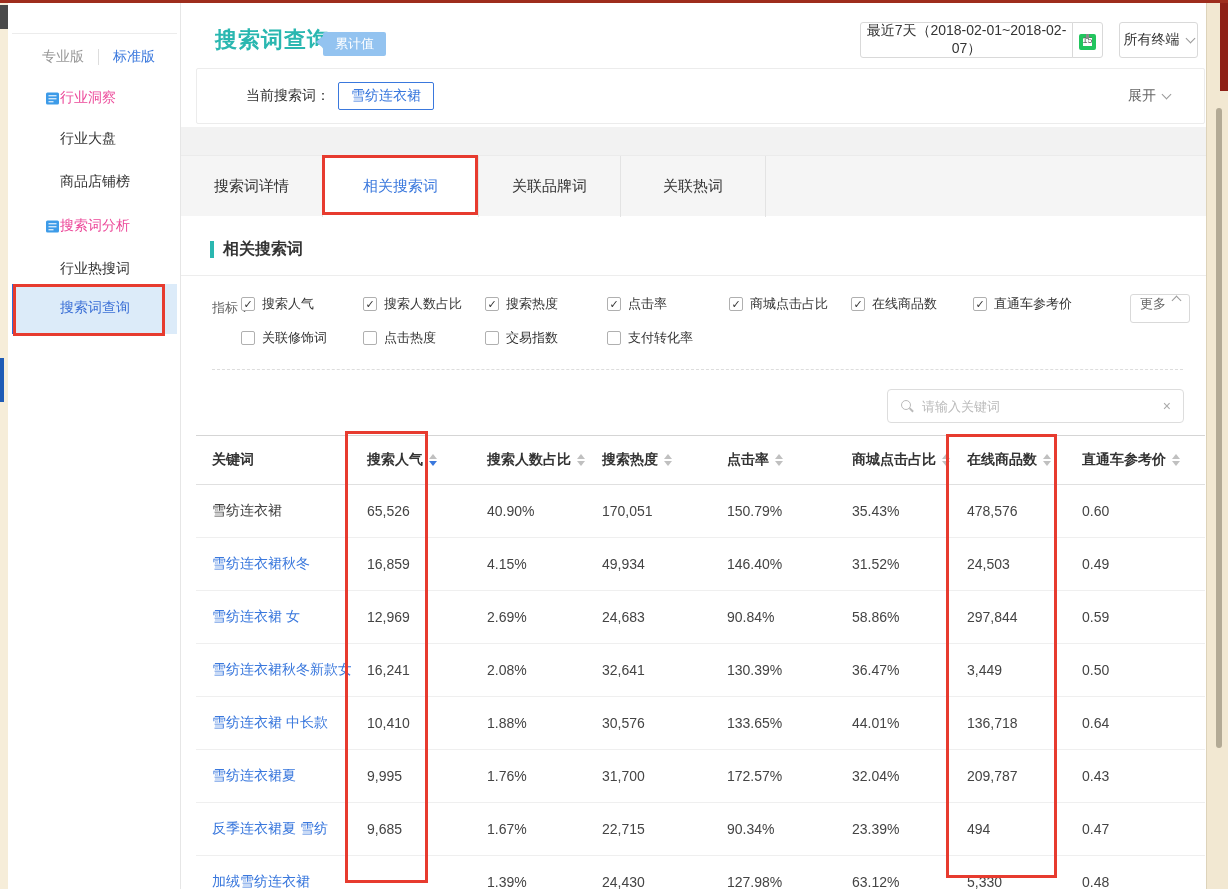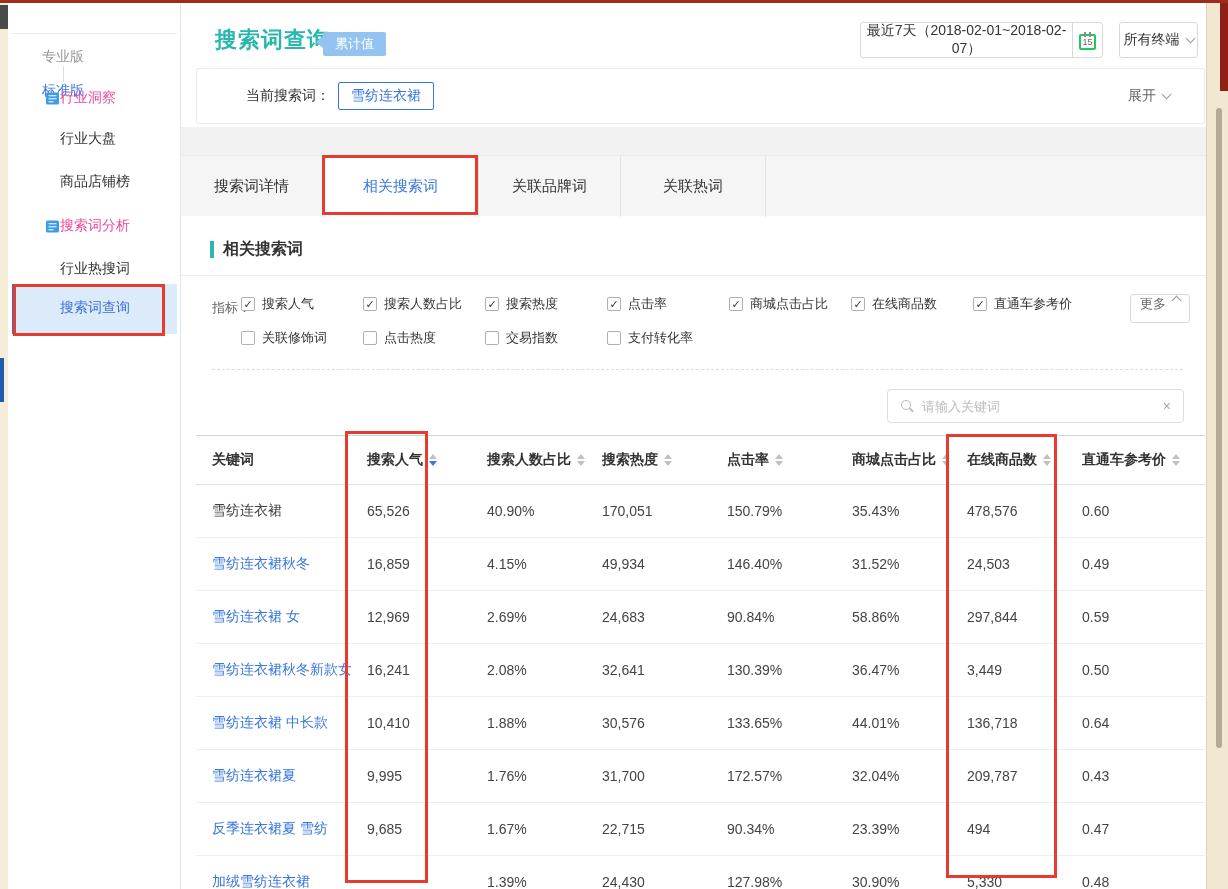--- a/index.html
+++ b/index.html
@@ -13,21 +13,21 @@
   #tl-frag { left:0; top:5px; width:8px; height:24px; background:#4a4a4a; z-index:41; }
   #left-strip { left:0; top:3px; width:8px; height:886px; background:#f6edd9; z-index:39; }
   #left-blue { left:0; top:358px; width:4px; height:44px; background:#1f5bb5; z-index:41; }
   #right-strip { left:1206px; top:3px; width:22px; height:886px; background:#f2e8d2; border-left:1px solid #ddd3ba; z-index:39; }
   #tr-red { left:1220px; top:3px; width:8px; height:88px; background:#8e2016; z-index:41; }
   #scroll-thumb { left:1216px; top:108px; width:6px; height:640px; background:#b3aa95; border-radius:3px; z-index:41; }
 
   
   #sidebar { left:8px; top:3px; width:173px; height:886px; background:#fff; border-right:1px solid #e6e6e6; }
   #sb-topline { position:absolute; left:4px; top:30px; width:165px; height:1px; background:#ececec; }
-  .sb-vtabs { position:absolute; left:34px; top:45px; display:flex; align-items:center; font-size:14px;flex-direction:column; }
+  .sb-vtabs { position:absolute; left:34px; top:45px; display:flex; align-items:center; font-size:14px; }
   .sb-vtab { cursor:pointer; }
   .sb-vtab.dim { color:#999; }
   .sb-vtab.on { color:#3a78dd; }
   .sb-vdiv { width:1px; height:16px; background:#ddd; margin:0 14px; }
   .sb-group { position:absolute; left:37px; display:flex; align-items:center; font-size:14px; color:#ec4899;font-family:Liberation Serif, serif; }
   .sb-item { position:absolute; left:52px; font-size:14px; color:#333; cursor:pointer; }
   #sb-selected { position:absolute; left:4px; top:281px; width:165px; height:50px; background:#dcebf9; }
   #sb-selected .accent { position:absolute; left:0; top:0; width:4px; height:50px; background:#2f6bd8; }
   #sb-selected .lbl { position:absolute; left:48px; top:15px; font-size:14px; color:#3a6fd6; }
 
@@ -37,21 +37,21 @@
   #page-title { left:34px; top:22px; font-size:22px; font-weight:bold; color:#2ab7b0; letter-spacing:1px; }
   #badge { left:142px; top:29px; background:#93c3f0; color:#fff; font-size:13px; padding:3px 12px; border-radius:2px; }
   #badge::before { content:""; position:absolute; left:-7px; top:4px; width:0; height:0;
     border-top:6px solid transparent; border-bottom:6px solid transparent; border-right:7px solid #93c3f0; }
 
   .ctl-box { border:1px solid #d9d9d9; background:#fff; display:flex; align-items:center; justify-content:center; font-size:14px; color:#333; }
   #date-box { left:679px; top:19px; width:213px; height:36px; border-radius:3px 0 0 3px; cursor:pointer;text-align:center; }
   #cal-box { left:891px; top:19px; width:31px; height:36px; border-radius:0 3px 3px 0; cursor:pointer; }
   #term-box { left:938px; top:19px; width:79px; height:36px; border-radius:3px; cursor:pointer; }
 
-  .cal-ic { position:relative; width:17px; height:16px; border:2px solid #22c55e; border-radius:2px; margin-top:3px;
+  .cal-ic { position:relative; width:17px; height:16px; border:4px solid #22c55e; border-radius:2px; margin-top:3px;
     font-size:9px; color:#666; display:flex; align-items:flex-end; justify-content:center; line-height:11px; }
   .cal-ic::before, .cal-ic::after { content:""; position:absolute; top:-4px; width:2px; height:5px; background:#8a8a8a; }
   .cal-ic::before { left:3px; } .cal-ic::after { right:3px; }
 
   .chv { display:inline-block; width:7px; height:7px; border-right:1.5px solid #999; border-bottom:1.5px solid #999;
     transform:rotate(45deg); margin-left:7px; position:relative; top:-2px; }
   .chv.up { transform:rotate(-135deg); top:2px; }
 
   #cur-panel { left:15px; top:65px; width:1009px; height:56px; border:1px solid #ececec; border-radius:2px;
     display:flex; align-items:center; }
@@ -387,21 +387,21 @@
         <div class="td c5">23.39%</div>
         <div class="td c6">494</div>
         <div class="td c7">0.47</div>
       </div>
       <div class="tr">
         <div class="td c0 kw-link">加绒雪纺连衣裙</div>
         <div class="td c1"></div>
         <div class="td c2">1.39%</div>
         <div class="td c3">24,430</div>
         <div class="td c4">127.98%</div>
-        <div class="td c5">30.90%</div>
+        <div class="td c5">63.12%</div>
         <div class="td c6">5,330</div>
         <div class="td c7">0.48</div>
       </div>
     </div>
   </div>
 
   <div class="anno" id="anno-sidebar"></div>
   <div class="anno" id="anno-tab"></div>
   <div class="anno" id="anno-col1"></div>
   <div class="anno" id="anno-col2"></div>

